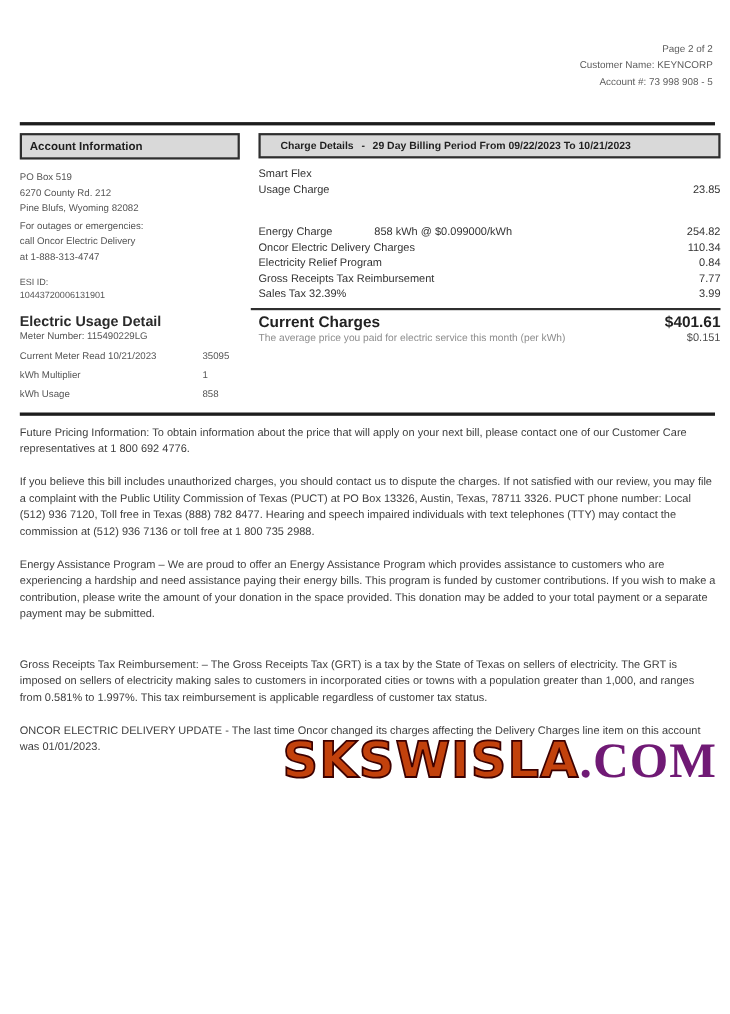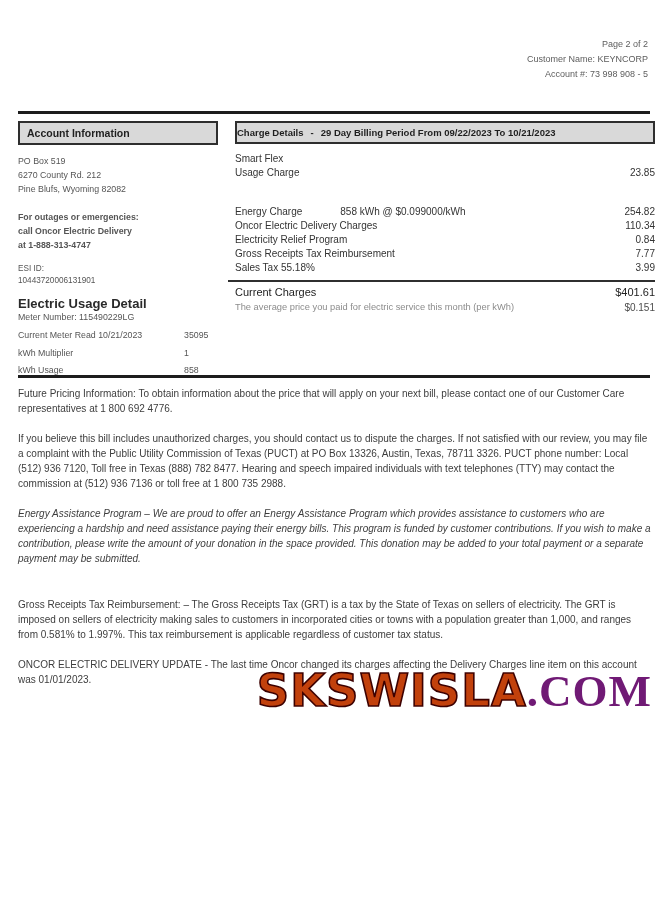--- a/index.html
+++ b/index.html
@@ -22,55 +22,55 @@
   
   .left-col  { position:absolute; left:18px;  top:121px; width:212px; }
   .right-col { position:absolute; left:235px; top:121px; width:420px; }
 
   .box-header {
     background:#d9d9d9; border:2px solid #2e2e2e; color:#1f1f1f;
     font-weight:bold; box-sizing:border-box;
   }
   .left-col .box-header { width:200px; padding:4px 7px; font-size:10.5px; }
   .right-col .box-header {
-    width:100%; padding:4px 0; font-size:9.5px;
+    width:100%; padding:4px 18px; font-size:9.5px;
     display:flex; align-items:baseline; white-space:nowrap; overflow:hidden;
   }
   .right-col .box-header .sep { margin:0 7px; font-weight:bold; }
 
   .addr-block, .outage-block { font-size:8.8px; line-height:14px; color:#555555; }
   .addr-block { margin-top:9px; }
-  .outage-block { margin-top:14px;font-weight:bold; }
+  .outage-block { margin-top:2px; }
   .esi-block { margin-top:11px; font-size:8.2px; line-height:12px; color:#555555; }
 
   .usage-title { margin-top:9px; font-size:13px; font-weight:bold; color:#2a2a2a; }
   .meter-number { font-size:8.8px; color:#555555; line-height:12px; }
   .meter-rows { margin-top:4px; }
   .meter-row { display:flex; font-size:8.8px; color:#555555; line-height:17.5px;gap:16px; }
   .meter-row .lbl { width:150px; }
 
   .plan-rows { margin-top:8px; }
   .charge-row { display:flex; font-size:10px; color:#333333; line-height:14px; }
   .charge-row .lbl { flex:0 0 auto; }
   .charge-row .detail { margin-left:38px; }
   .charge-row .amt { margin-left:auto; }
   .charge-rows { margin-top:25px; }
   .total-rule { height:2px; background:#2f2f2f; margin:5px 0 2px -7px; }
-  .total-row { display:flex; font-size:11px; font-weight:normal; color:#222222; line-height:16px; }
+  .total-row { display:flex; font-size:14px; font-weight:bold; color:#222222; line-height:16px; }
   .total-row .amt { margin-left:auto;padding-left:47px; }
   .avg-row { display:flex; font-size:9.3px; color:#8c8c8c; line-height:15px; }
   .avg-row .amt { margin-left:auto; color:#4d4d4d; font-size:10px; }
 
   
   .notices {
     position:absolute; left:18px; top:386px; width:633px;
     font-size:10px; line-height:15px; color:#3d3d3d;
   }
   .notices p { margin:0 0 15px 0; }
-  .notices p.gap-wide { margin-bottom:31px;font-style:italic; }
+  .notices p.gap-wide { margin-bottom:31px; }
 
   
   .logo {
     position:absolute; bottom:34px; right:12px;
     font-family:"DejaVu Sans", sans-serif; font-weight:bold;
     font-size:45px; line-height:1; letter-spacing:1px; white-space:nowrap;
   }
   .logo .name { -webkit-text-stroke:1.6px #3c0000; }
 </style>
 </head>
@@ -155,21 +155,21 @@
       </div>
       <div class="charge-row">
         <span class="lbl">Electricity Relief Program</span>
         <span class="amt">0.84</span>
       </div>
       <div class="charge-row">
         <span class="lbl">Gross Receipts Tax Reimbursement</span>
         <span class="amt">7.77</span>
       </div>
       <div class="charge-row">
-        <span class="lbl">Sales Tax 55.18%</span>
+        <span class="lbl">Sales Tax 32.39%</span>
         <span class="amt">3.99</span>
       </div>
     </div>
 
     <div class="total-rule"></div>
 
     <div class="total-row">
       <span>Current Charges</span>
       <span class="amt">$401.61</span>
     </div>

